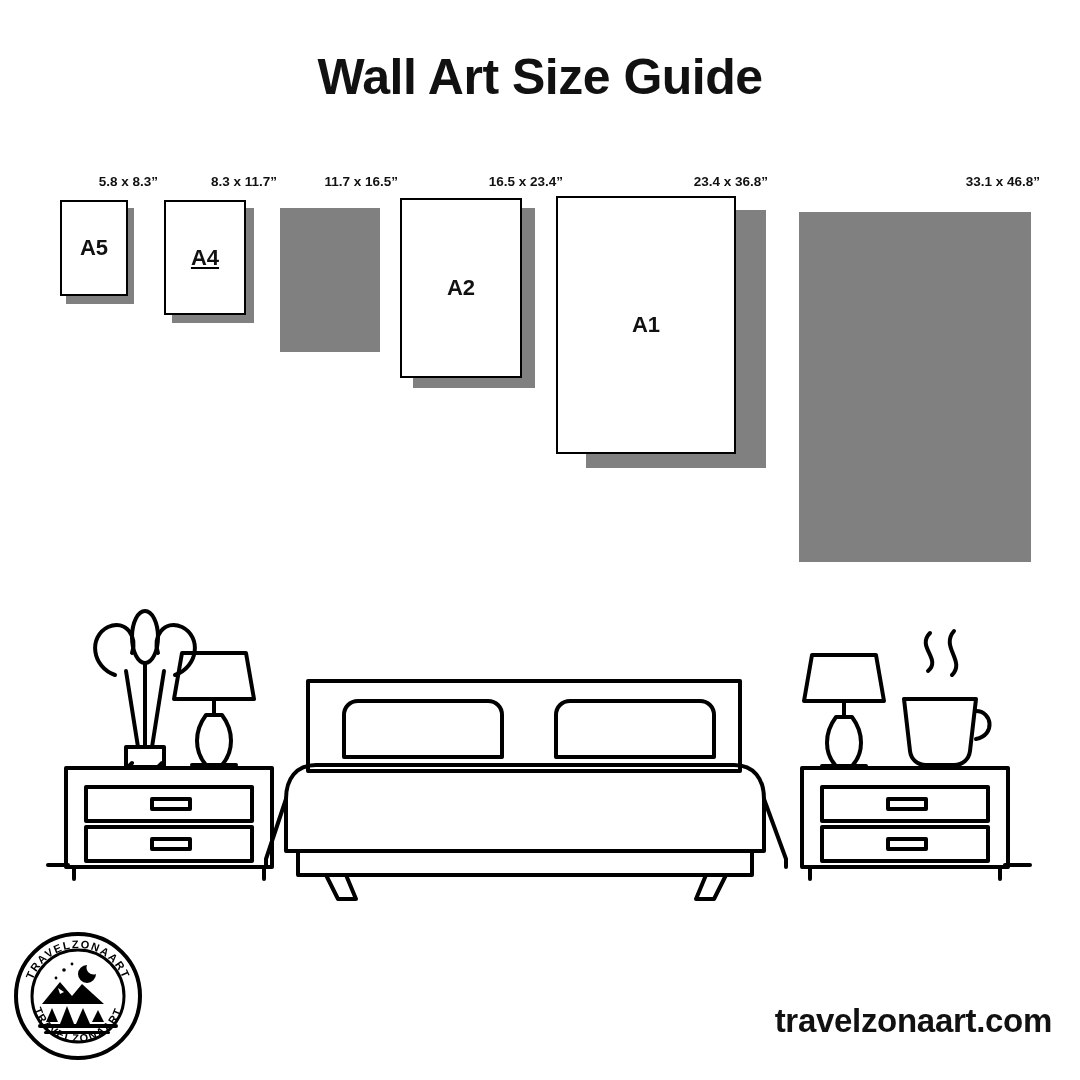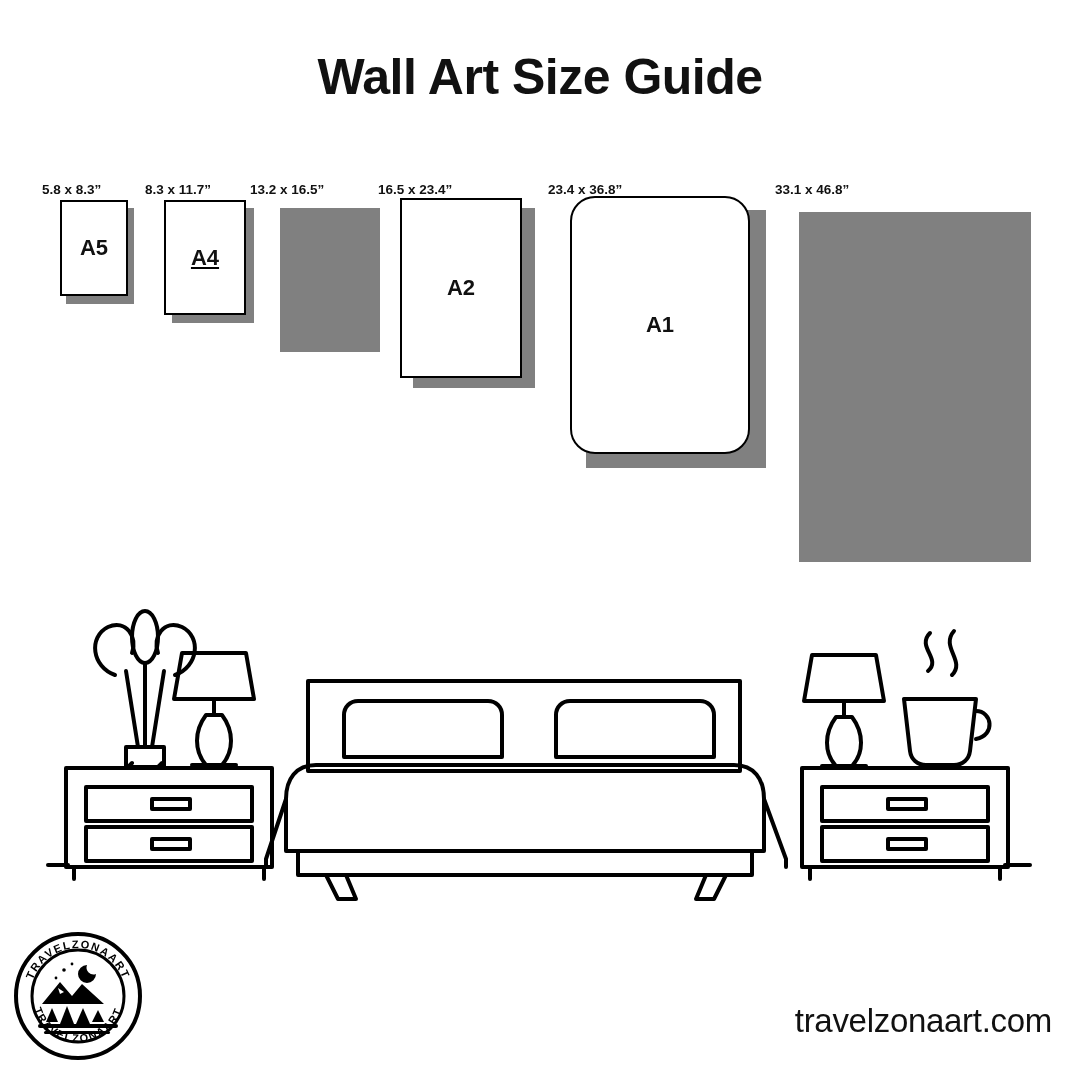--- a/index.html
+++ b/index.html
@@ -41,23 +41,23 @@
     top: 170px;
     width: 1080px;
     height: 420px;
   }
   .frame-group {
     position: absolute;
   }
   .frame-dim {
     position: absolute;
     left: 0;
-    top: 12px;
+    top: 4px;
     width: 100%;
-    text-align: left;
+    text-align: right;
     font-size: 13.5px;
     font-weight: bold;
     color: #111111;
     white-space: nowrap;
   }
   .frame-box {
     position: absolute;
     background: #ffffff;
     border: 2.5px solid #000000;
     box-sizing: border-box;
@@ -92,21 +92,21 @@
     width: 132px;
     height: 132px;
   }
 
   
   .website {
     position: absolute;
     right: 28px;
     top: 1002px;
     font-size: 33px;
-    font-weight: normal;
+    font-weight: bold;
     color: #111111;
     letter-spacing: -0.3px;
   }
 </style>
 </head>
 <body>
 
 <div id="page">
 
   <div class="title">Wall Art Size Guide</div>
@@ -123,36 +123,36 @@
 
     <div class="frame-group" style="left:145px; top:0px; width:132px; height:190px;">
       <div class="frame-dim">8.3 x 11.7”</div>
       <div class="frame-shadow" style="left:27px; top:38px; width:82px; height:115px;"></div>
       <div class="frame-box" style="left:19px; top:30px; width:82px; height:115px;text-decoration:underline;">
         <span class="frame-label">A4</span>
       </div>
     </div>
 
     <div class="frame-group" style="left:250px; top:0px; width:148px; height:230px;">
-      <div class="frame-dim">13.2 x 16.5”</div>
+      <div class="frame-dim">11.7 x 16.5”</div>
       <div class="frame-shadow" style="left:30px; top:38px; width:100px; height:144px;"></div>
     </div>
 
     <div class="frame-group" style="left:378px; top:0px; width:185px; height:265px;text-decoration:underline;">
       <div class="frame-dim">16.5 x 23.4”</div>
       <div class="frame-shadow" style="left:35px; top:38px; width:122px; height:180px;"></div>
       <div class="frame-box" style="left:22px; top:28px; width:122px; height:180px;">
         <span class="frame-label">A2</span>
       </div>
     </div>
 
     <div class="frame-group" style="left:548px; top:0px; width:220px; height:330px;">
       <div class="frame-dim">23.4 x 36.8”</div>
       <div class="frame-shadow" style="left:38px; top:40px; width:180px; height:258px;"></div>
-      <div class="frame-box" style="left:22px; top:26px; width:180px; height:258px;border-radius:25px;">
+      <div class="frame-box" style="left:8px; top:26px; width:180px; height:258px;">
         <span class="frame-label">A1</span>
       </div>
     </div>
 
     <div class="frame-group" style="left:775px; top:0px; width:265px; height:420px;">
       <div class="frame-dim">33.1 x 46.8”</div>
       <div class="frame-shadow" style="left:24px; top:42px; width:232px; height:350px;"></div>
     </div>
 
   </div>

